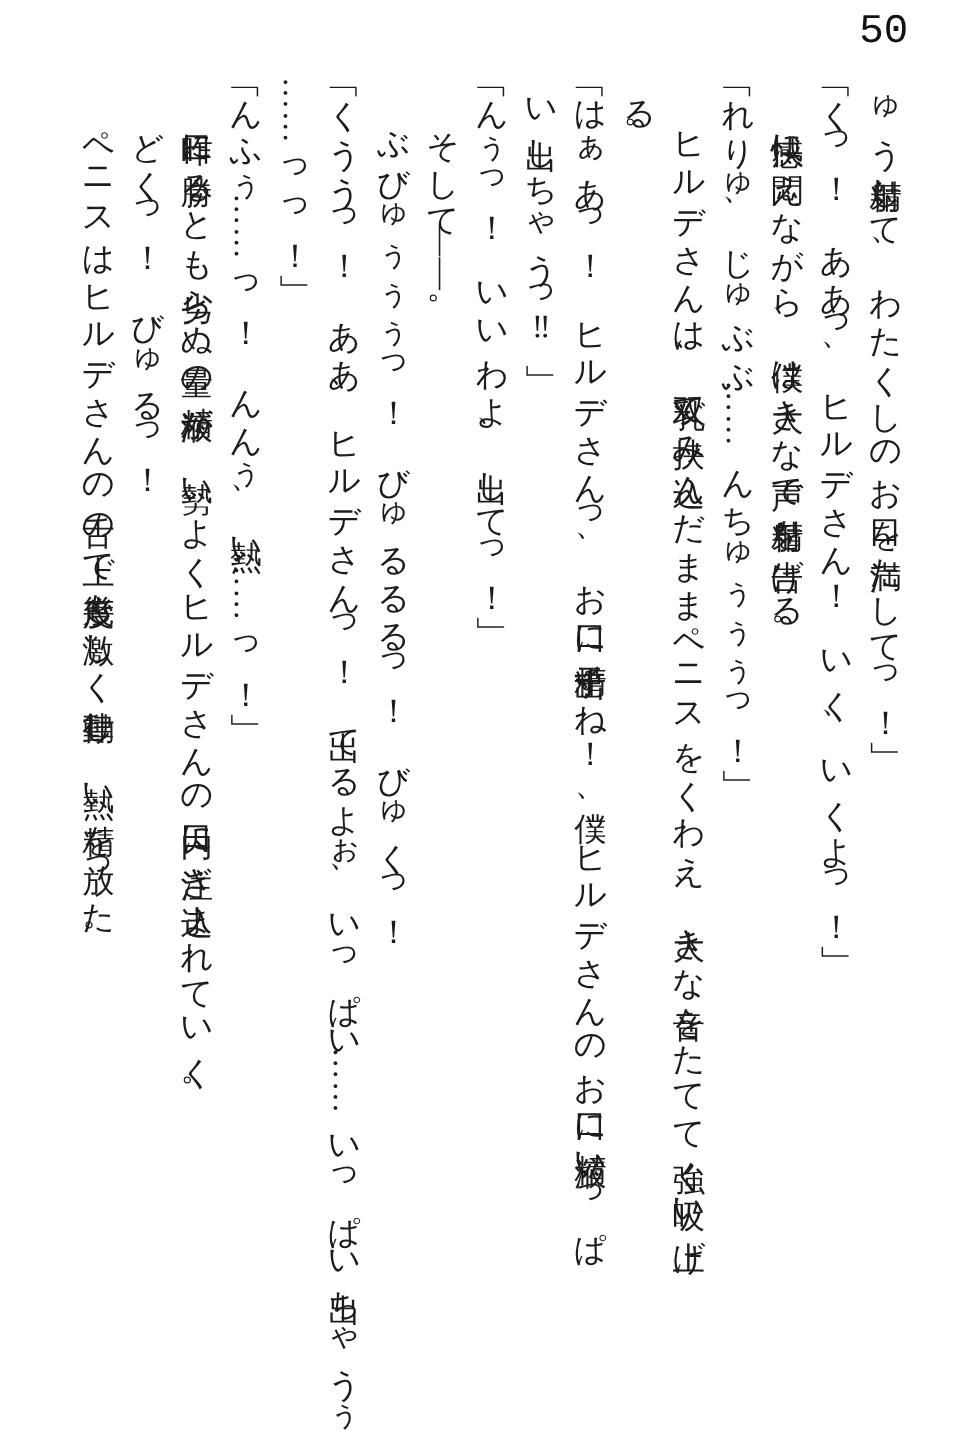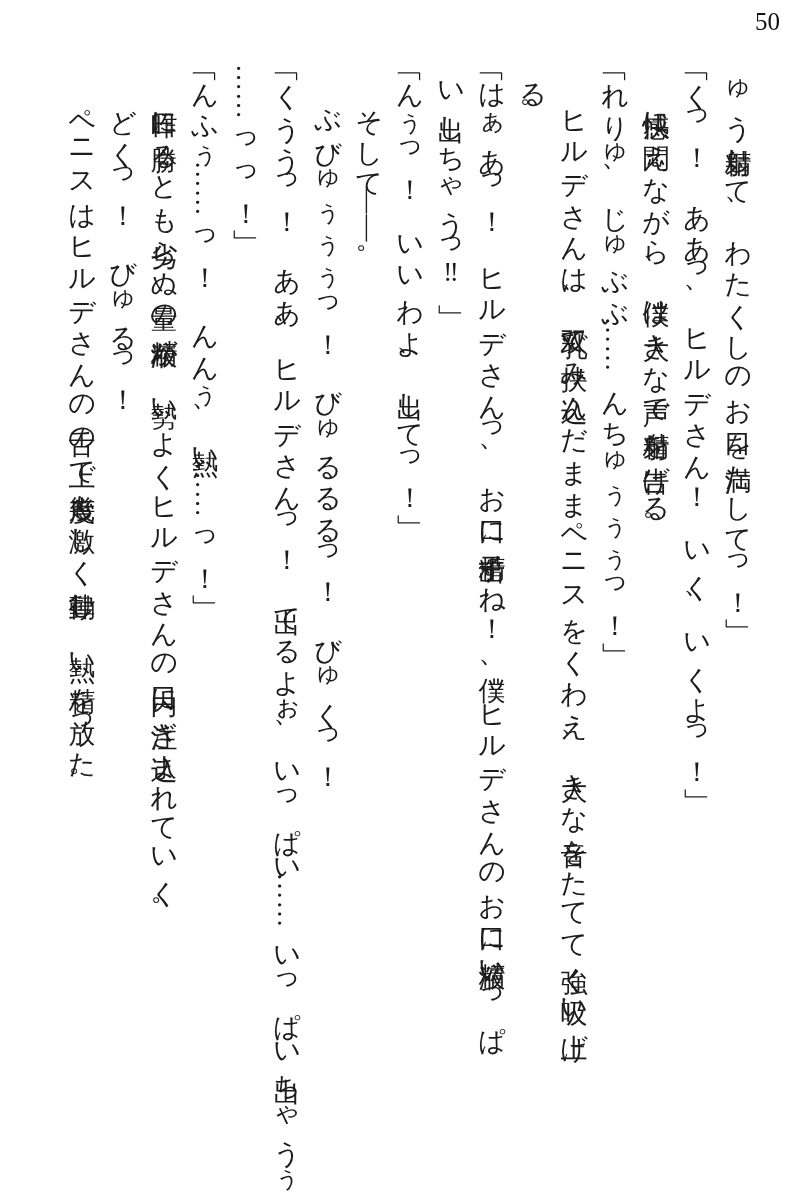--- a/index.html
+++ b/index.html
@@ -13,23 +13,23 @@
     position: relative;
     overflow: hidden;
     font-family: "Liberation Serif", "DejaVu Serif", serif;
     color: #1c1c1c;
   }
   .page-number {
     position: absolute;
     top: 8px;
     left: 716px;
     width: 64px;
-    text-align: right;
-    font-family: Liberation Serif, serif;
-    font-size: 25px;
+    text-align: left;
+    font-family: Liberation Mono, monospace;
+    font-size: 34px;
     font-weight: 500;
     color: #111111;
   }
   .text-area {
     position: absolute;
     top: 64px;
     right: 42px;
     height: 1130px;
     writing-mode: vertical-rl;
     text-orientation: mixed;

